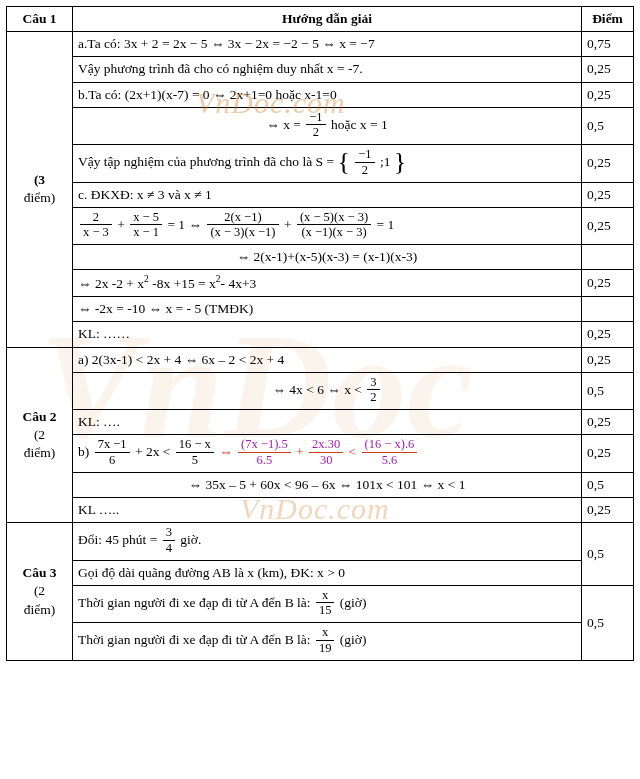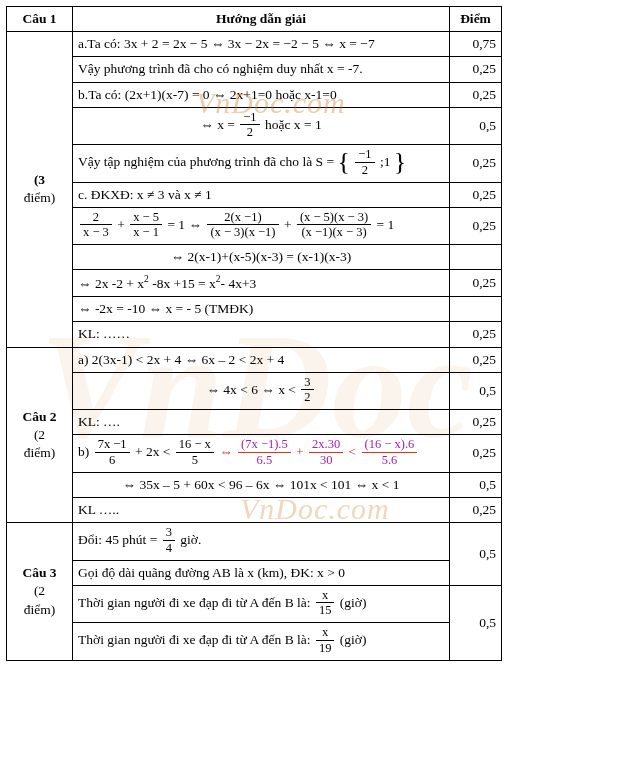--- a/index.html
+++ b/index.html
@@ -17,21 +17,21 @@
   }
   #sheet {
     width: 640px;
     height: 779px;
     position: relative;
     box-sizing: border-box;
     padding: 6px 6px 0 6px;
   }
   table.grid {
     border-collapse: collapse;
-    width: 496px;
+    width: 628px;
     table-layout: fixed;
     position: relative;
     z-index: 2;
   }
   table.grid td, table.grid th {
     border: 1px solid #000;
     padding: 3px 5px;
     vertical-align: middle;
     font-size: 13.5px;
     line-height: 1.35;
@@ -51,21 +51,21 @@
     text-align: center;
     font-weight: bold;
     font-size: 13.5px;
     line-height: 1.5;
   }
   .cau-label .sub {
     font-weight: normal;
     display: block;
   }
   .center { text-align: center; }
-  .diem { text-align: right; font-size: 13.5px; }
+  .diem { text-align: left; font-size: 13.5px; }
 
   
   .frac {
     display: inline-block;
     vertical-align: middle;
     text-align: center;
     margin: 0 2px;
     position: relative;
     top: -1px;
   }

